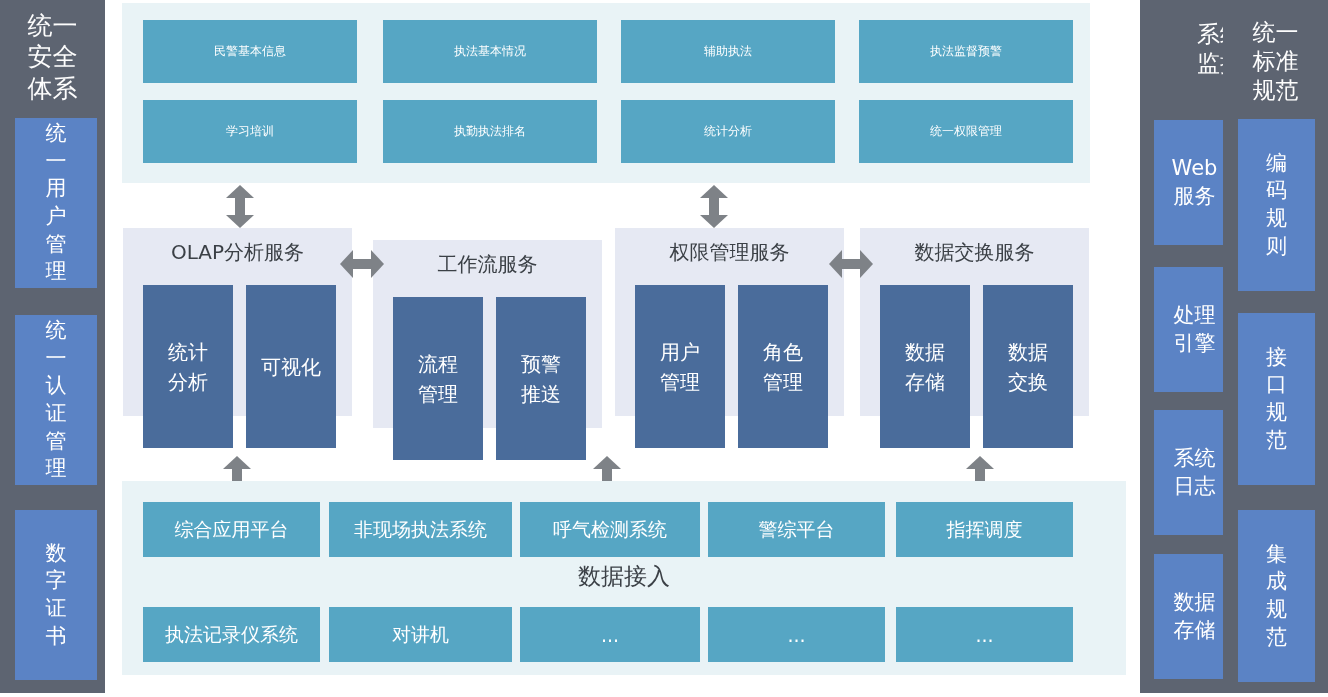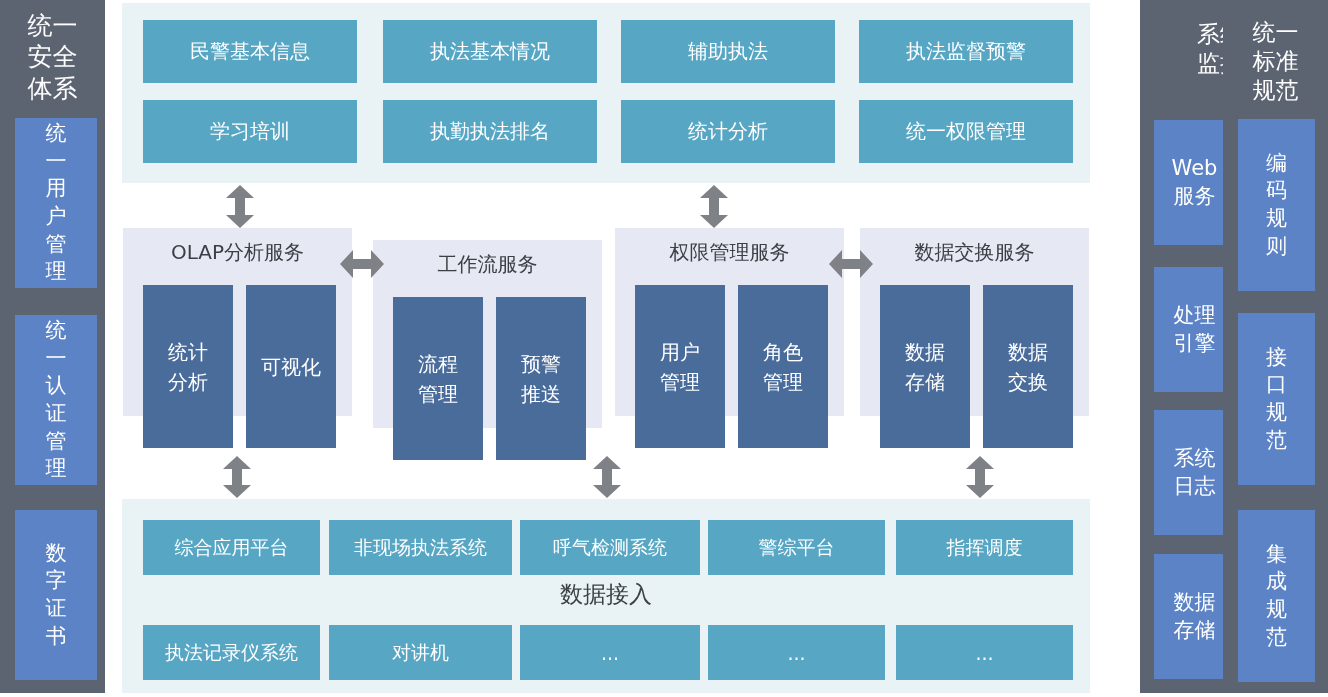--- a/index.html
+++ b/index.html
@@ -25,24 +25,24 @@
   #monitor-rail .rail-box{left:14px;width:81px;height:125px;}
   #mbox1{top:120px;} #mbox2{top:267px;} #mbox3{top:410px;} #mbox4{top:554px;}
   
   #standards-rail{left:1223px;width:105px;}
   #standards-rail .rail-title{padding-top:18px;font-size:23px;}
   #standards-rail .rail-box{left:15px;width:77px;height:172px;}
   #sbox1{top:119px;} #sbox2{top:313px;} #sbox3{top:510px;}
   
   .band{position:absolute;left:122px;width:968px;background:#e9f3f6;}
   #top-band{top:3px;height:180px;}
-  #bottom-band{top:499px;height:194px;}
+  #bottom-band{top:481px;height:194px;padding-left:36px;}
   .teal{position:absolute;background:#56a6c4;color:#fff;
         display:flex;align-items:center;justify-content:center;
-        font-size:20px;}
+        font-size:12px;}
   
   #top-band .teal{width:214px;height:63px;}
   .tr1{top:17px;} .tr2{top:97px;}
   .tc1{left:21px;} .tc2{left:261px;} .tc3{left:499px;} .tc4{left:737px;}
   
   #bottom-band .teal{height:55px;font-size:19px;}
   .br1{top:21px;} .br2{top:126px;}
   .bc1{left:21px;width:177px;} .bc2{left:207px;width:183px;}
   .bc3{left:398px;width:180px;} .bc4{left:586px;width:177px;}
   .bc5{left:774px;width:177px;}

